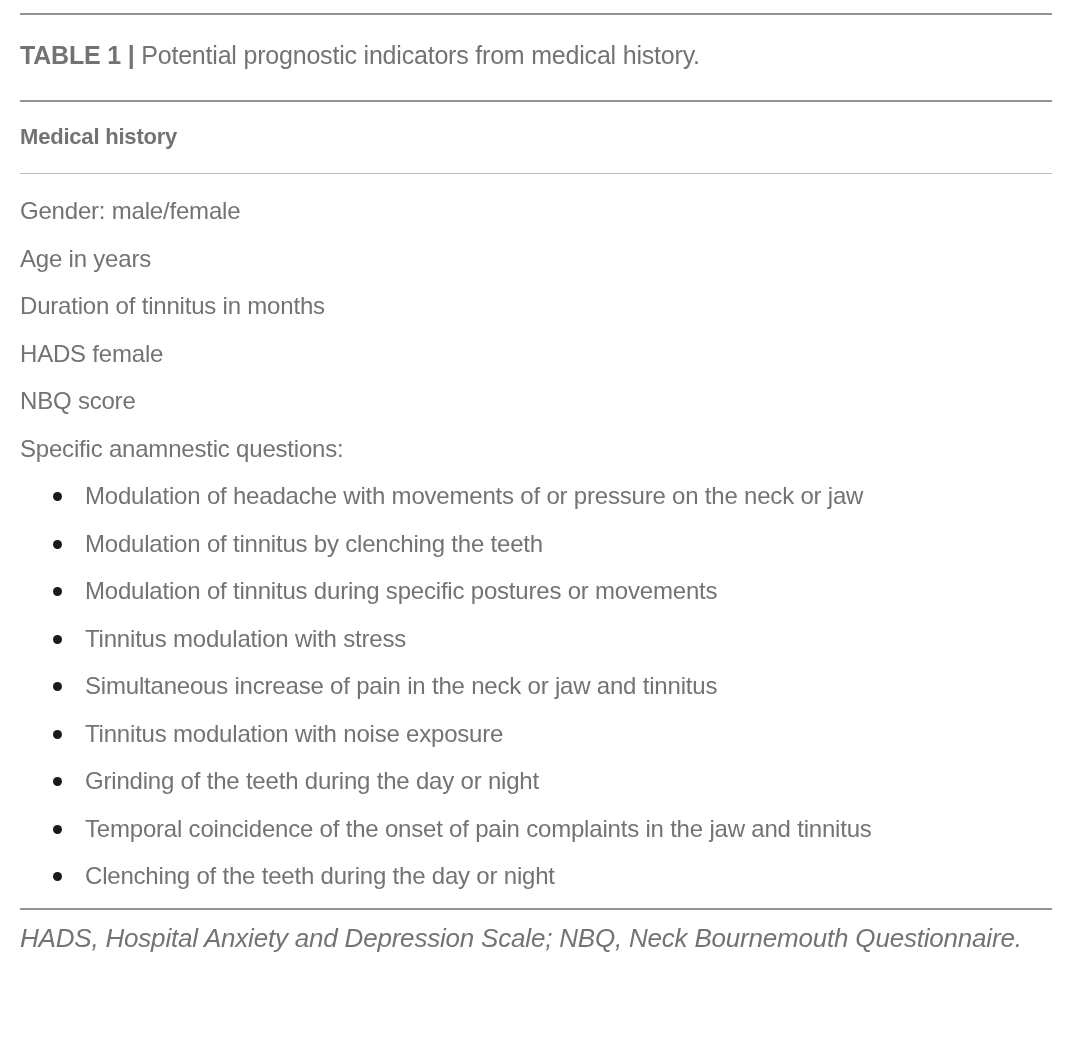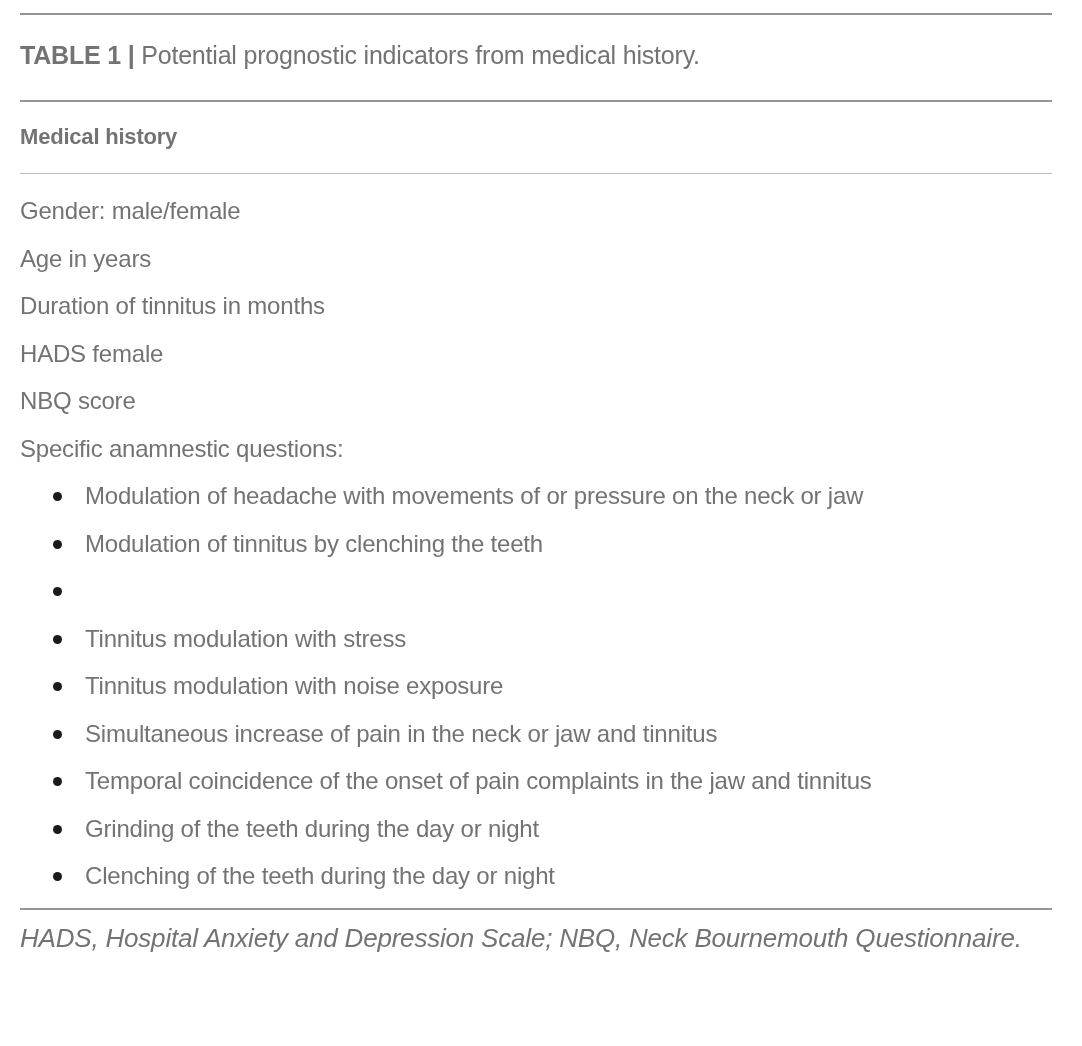--- a/index.html
+++ b/index.html
@@ -116,26 +116,26 @@
     <div class="row">Gender: male/female</div>
     <div class="row">Age in years</div>
     <div class="row">Duration of tinnitus in months</div>
     <div class="row">HADS female</div>
     <div class="row">NBQ score</div>
     <div class="row">Specific anamnestic questions:</div>
 
     <ul class="bullets">
       <li class="bullet-item"><span class="bullet-dot"></span><span>Modulation of headache with movements of or pressure on the neck or jaw</span></li>
       <li class="bullet-item"><span class="bullet-dot"></span><span>Modulation of tinnitus by clenching the teeth</span></li>
-      <li class="bullet-item"><span class="bullet-dot"></span></li>
+      <li class="bullet-item"><span class="bullet-dot"></span><span>Modulation of tinnitus during specific postures or movements</span></li>
       <li class="bullet-item"><span class="bullet-dot"></span><span>Tinnitus modulation with stress</span></li>
+      <li class="bullet-item"><span class="bullet-dot"></span><span>Simultaneous increase of pain in the neck or jaw and tinnitus</span></li>
       <li class="bullet-item"><span class="bullet-dot"></span><span>Tinnitus modulation with noise exposure</span></li>
-      <li class="bullet-item"><span class="bullet-dot"></span><span>Simultaneous increase of pain in the neck or jaw and tinnitus</span></li>
+      <li class="bullet-item"><span class="bullet-dot"></span><span>Grinding of the teeth during the day or night</span></li>
       <li class="bullet-item"><span class="bullet-dot"></span><span>Temporal coincidence of the onset of pain complaints in the jaw and tinnitus</span></li>
-      <li class="bullet-item"><span class="bullet-dot"></span><span>Grinding of the teeth during the day or night</span></li>
       <li class="bullet-item"><span class="bullet-dot"></span><span>Clenching of the teeth during the day or night</span></li>
     </ul>
   </div>
 
   <hr class="rule rule-strong rule-footnote">
 
   <p class="footnote">HADS, Hospital Anxiety and Depression Scale; NBQ, Neck Bournemouth Questionnaire.</p>
 
 </div>
 

